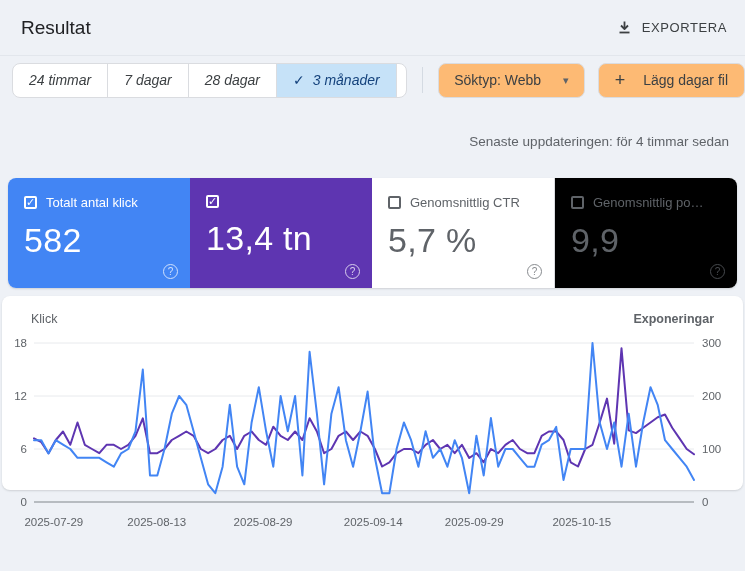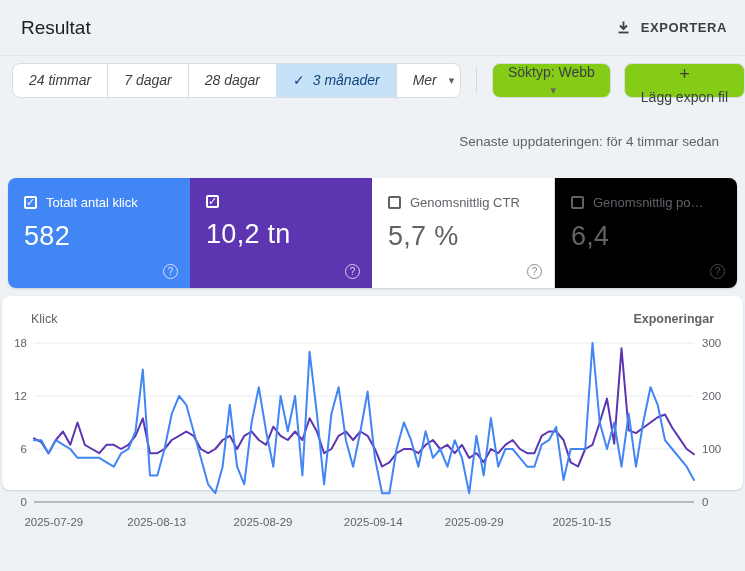--- a/index.html
+++ b/index.html
@@ -11,65 +11,65 @@
   .page { width:745px; height:571px; position:relative; overflow:hidden; }
 
   
   .hdr {
     height:56px; display:flex; align-items:center; justify-content:space-between;
     padding:0 18px 0 21px; border-bottom:1px solid #e2e6ec;
   }
   .hdr-title { font-size:19px; color:#202124; }
   .export-btn {
     display:flex; align-items:center; gap:10px; cursor:pointer;
-    font-size:13px; font-weight:700; letter-spacing:.6px; color:#3c4043;
+    font-size:13px; font-weight:400; letter-spacing:.6px; color:#3c4043;
   }
   .export-btn svg { display:block; }
 
   
   .chips-row { height:48px; display:flex; align-items:center; padding-left:12px; white-space:nowrap; }
   .seg {
     display:inline-flex; border:1px solid #dadce0; border-radius:8px;
     background:#fff; overflow:hidden; height:35px;
   }
   .seg-item {
     display:flex; align-items:center; padding:12px 16px; font-size:14px; color:#3c4043;
     cursor:pointer; border-left:1px solid #dadce0; gap:8px;font-style:italic;
   }
   .seg-item:first-child { border-left:none; }
   .seg-item.selected { background:#c6e2f8; color:#14427c; font-weight:500; }
   .seg-item .check { font-size:14px; }
   .caret { font-size:11px; color:#5f6368; margin-left:4px; }
   .vdiv { width:1px; height:26px; background:#d4dae2; margin:0 15px; }
   .chip {
-    display:flex; align-items:center; height:35px; padding:0 15px; gap:4px;
-    border:1px solid #dadce0; border-radius:8px; background:#84cc16;
-    font-size:14px; color:#3c4043; cursor:pointer; flex-shrink:0;flex-direction:column;
+    display:flex; align-items:center; height:35px; padding:0 15px; gap:18px;
+    border:1px solid #dadce0; border-radius:8px; background:#fdba74;
+    font-size:14px; color:#3c4043; cursor:pointer; flex-shrink:0;
   }
   .chip.add { margin-left:13px; padding:0 16px; }
   .plus { font-size:18px; font-weight:400; color:#3c4043; }
 
   
-  .status-row { height:74px; display:flex; align-items:center; justify-content:flex-end; padding-right:26px; }
+  .status-row { height:74px; display:flex; align-items:center; justify-content:flex-end; padding-right:16px; }
   .status-text { font-size:13.5px; color:#5f6368; }
 
   
   .cards {
     margin:0 8px; height:110px; display:flex; border-radius:8px; overflow:hidden;
     background:#fff; box-shadow:0 1px 2px rgba(60,64,67,.18);
   }
   .card { flex:1; position:relative; padding:17px 16px; cursor:pointer; }
   .card.bordered { border-left:1px solid #dadce0; }
   .card-label-row { display:flex; align-items:center; gap:9px; font-size:13px; }
   .cb {
     width:13px; height:13px; border:2px solid currentColor; border-radius:2px;
     display:flex; align-items:center; justify-content:center;
     font-size:11px; line-height:1; flex-shrink:0;
   }
-  .card-value { margin-top:11px; font-size:27px; letter-spacing:.3px; }
+  .card-value { margin-top:11px; font-size:34px; letter-spacing:.3px; }
   .help {
     position:absolute; right:12px; bottom:9px; width:15px; height:15px;
     border:1.4px solid currentColor; border-radius:50%; opacity:.75;
     display:flex; align-items:center; justify-content:center;
     font-size:10px; cursor:pointer;
   }
 
   
   .chart-panel {
     margin:8px 2px 0; height:194px; background:#fff; border-radius:8px;
@@ -119,58 +119,58 @@
         <span class="caret">▾</span>
       </div>
     </div>
     <div class="vdiv"></div>
     <div class="chip">
       <span>Söktyp: Webb</span>
       <span class="caret">▾</span>
     </div>
     <div class="chip add">
       <span class="plus">+</span>
-      <span>Lägg expon fil</span>
+      <span>Lägg dagar fil</span>
     </div>
   </div>
 
   <div class="status-row">
     <span class="status-text">Senaste uppdateringen: för 4 timmar sedan</span>
   </div>
 
   <div class="cards">
     <div class="card" style="background: rgb(66, 133, 244); color: rgb(255, 255, 255);">
       <div class="card-label-row">
         <span class="cb">✓</span>
         <span>Totalt antal klick</span>
       </div>
       <div class="card-value">582</div>
       <span class="help">?</span>
     </div>
     <div class="card" style="background: rgb(94, 53, 177); color: rgb(255, 255, 255);">
       <div class="card-label-row">
         <span class="cb">✓</span>
       </div>
-      <div class="card-value">10,2 tn</div>
+      <div class="card-value">13,4 tn</div>
       <span class="help">?</span>
     </div>
     <div class="card" style="background: rgb(255, 255, 255); color: rgb(95, 99, 104);">
       <div class="card-label-row">
         <span class="cb"></span>
         <span>Genomsnittlig CTR</span>
       </div>
       <div class="card-value">5,7 %</div>
       <span class="help">?</span>
     </div>
     <div class="card bordered" style="background: #000000; color: rgb(95, 99, 104);">
       <div class="card-label-row">
         <span class="cb"></span>
         <span>Genomsnittlig po…</span>
       </div>
-      <div class="card-value">6,4</div>
+      <div class="card-value">9,9</div>
       <span class="help">?</span>
     </div>
   </div>
 
   <div class="chart-panel">
     <span class="axis-title left">Klick</span>
     <span class="axis-title right">Exponeringar</span>
     <svg id="chart-svg" width="729" height="265" viewBox="0 0 729 265">
         <line x1="32" y1="206" x2="692" y2="206" stroke="#80868b" stroke-width="1"></line>
         <text x="25" y="210" text-anchor="end" font-size="11.5" fill="#5f6368">0</text>

